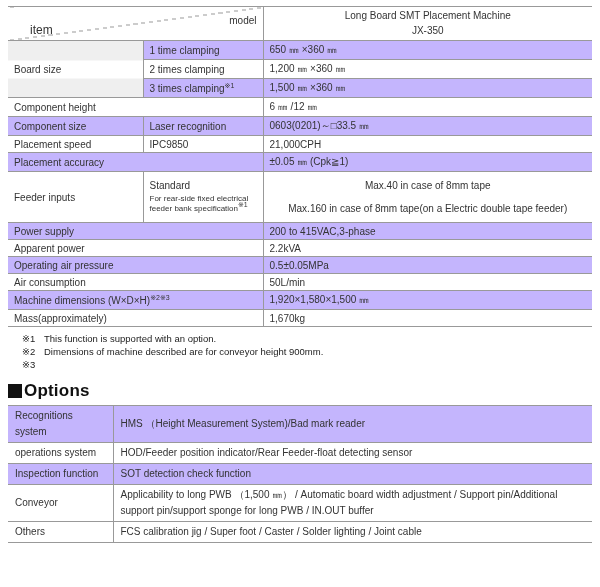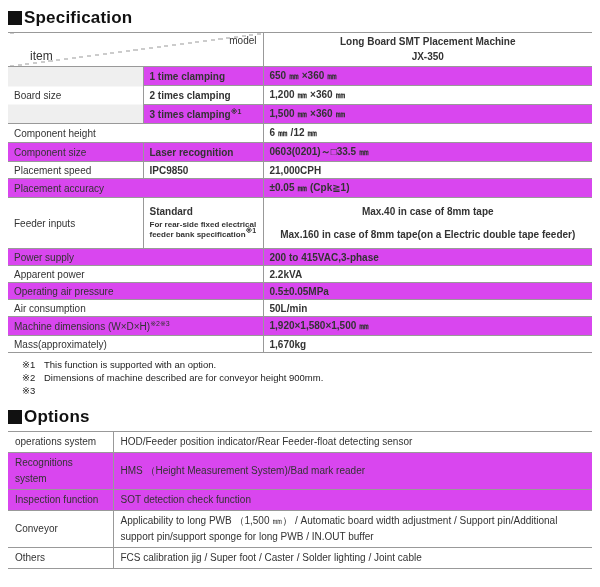--- a/index.html
+++ b/index.html
@@ -21,31 +21,31 @@
     width: 14px; height: 14px; background: #111;
     display: inline-block; margin-right: 2px;
   }
 
   table { border-collapse: collapse; width: 584px; table-layout: fixed; }
   td, th { font-size: 10px; font-weight: normal; vertical-align: middle; }
 
   
   .spec-table { border-top: 1px solid #999; border-bottom: 1px solid #999; }
   .spec-table td { border-top: 1px solid #999; padding: 2px 6px; height: 17px; }
-  .spec-table .vline { border-left: 1px solid #999; font-weight: bold; }
-  .shade { background: #d946ef; }
+  .spec-table .vline { border-left: 1px solid #999; }
+  .shade { background: #c4b5fd; }
   .label-cell { text-align: left; }
   .value-cell { }
 
   .diag-cell {
     position: relative; height: 36px; padding: 0;
     background-image: linear-gradient(to bottom right,
       transparent 49.6%, #999 49.6%, #999 50.4%, transparent 50.4%);
   }
-  .diag-model { position: absolute; top: 2px; right: 6px; font-size: 10px; }
+  .diag-model { position: absolute; top: 8px; right: 6px; font-size: 10px; }
   .diag-item  { position: absolute; bottom: 3px; left: 22px; font-size: 12px; }
   .machine-cell { text-align: center; line-height: 1.45; }
 
   .stripe3 {
     background: linear-gradient(to bottom,
       #efefef 0 33.4%, #ffffff 33.4% 66.7%, #efefef 66.7% 100%);
     margin-top: 32px;
   }
 
   .feeder-label { height: 46px; margin-left: 48px; }
@@ -66,24 +66,20 @@
   .options-table { border-top: 1px solid #999; border-bottom: 1px solid #999; }
   .options-table td { border-top: 1px solid #999; padding: 2px 7px; height: 17px; line-height: 1.6; }
   .options-table .vline { border-left: 1px solid #999; }
   .opt-label { text-align: left; line-height: 1.3; }
 </style>
 </head>
 <body>
 
 <div class="page">
 
-  <div class="section-title">
-    <span class="bullet-square"></span>
-    <span>Specification</span>
-  </div>
 
   <table class="spec-table">
     <colgroup>
         <col style="width:135px">
         <col style="width:120px">
         <col style="width:329px">
       </colgroup>
 
     <tbody>
         <tr>
@@ -191,28 +187,28 @@
     <span>Options</span>
   </div>
 
   <table class="options-table">
     <colgroup>
         <col style="width:105px">
         <col style="width:479px">
       </colgroup>
     <tbody>
         <tr>
+      <td class="opt-label shade">Recognitions system</td>
+      <td class="vline shade">HMS （Height Measurement System)/Bad mark reader</td>
+    </tr>
+    <tr>
       <td class="opt-label">operations system</td>
       <td class="vline">HOD/Feeder position indicator/Rear Feeder-float detecting sensor</td>
     </tr>
     <tr>
-      <td class="opt-label shade">Recognitions system</td>
-      <td class="vline shade">HMS （Height Measurement System)/Bad mark reader</td>
-    </tr>
-    <tr>
       <td class="opt-label shade">Inspection function</td>
       <td class="vline shade">SOT detection check function</td>
     </tr>
     <tr>
       <td class="opt-label">Conveyor</td>
       <td class="vline">Applicability to long PWB （1,500 ㎜） / Automatic board width adjustment / Support pin/Additional support pin/support sponge for long PWB / IN.OUT buffer</td>
     </tr>
     <tr>
       <td class="opt-label">Others</td>
       <td class="vline">FCS calibration jig / Super foot / Caster / Solder lighting / Joint cable</td>

